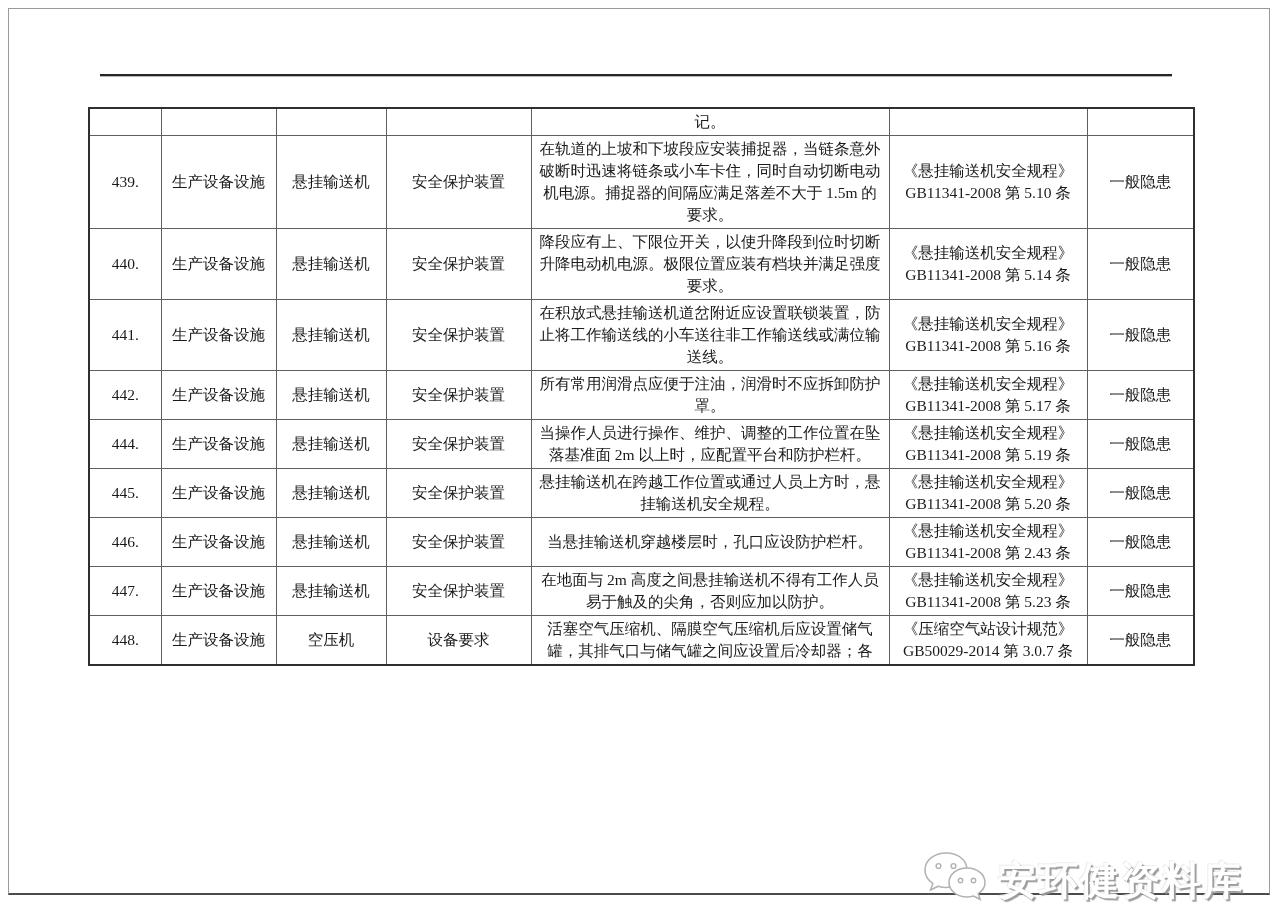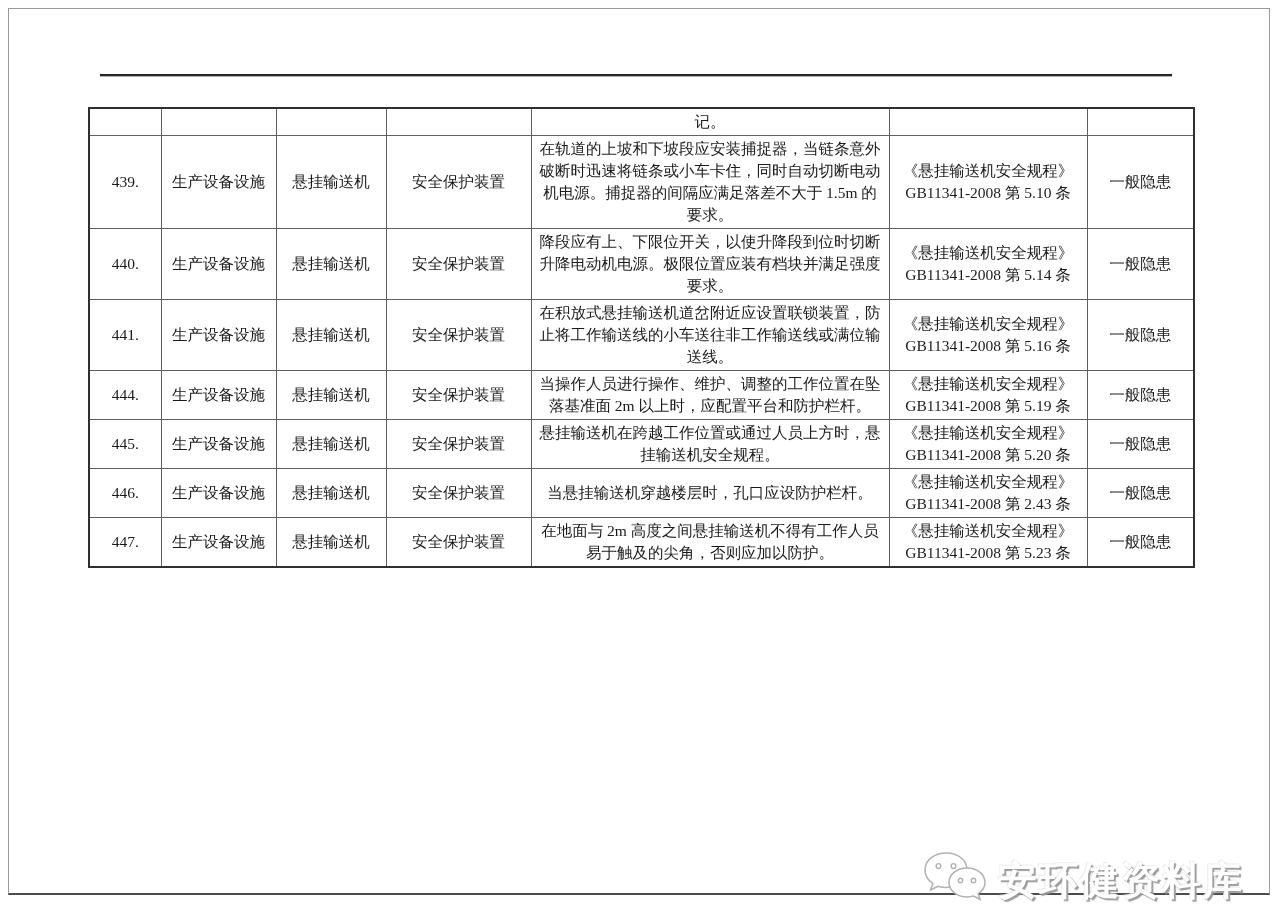--- a/index.html
+++ b/index.html
@@ -106,20 +106,32 @@
         <td class="c-equip">悬挂输送机</td>
         <td class="c-item">安全保护装置</td>
         <td class="c-desc">在积放式悬挂输送机道岔附近应设置联锁装置，防止将工作输送线的小车送往非工作输送线或满位输送线。</td>
         <td class="c-basis">
           <div>《悬挂输送机安全规程》</div>
           <div>GB11341-2008 第 5.16 条</div>
         </td>
         <td class="c-level">一般隐患</td>
       </tr>
       <tr>
+        <td class="c-no">442.</td>
+        <td class="c-cat">生产设备设施</td>
+        <td class="c-equip">悬挂输送机</td>
+        <td class="c-item">安全保护装置</td>
+        <td class="c-desc">所有常用润滑点应便于注油，润滑时不应拆卸防护罩。</td>
+        <td class="c-basis">
+          <div>《悬挂输送机安全规程》</div>
+          <div>GB11341-2008 第 5.17 条</div>
+        </td>
+        <td class="c-level">一般隐患</td>
+      </tr>
+      <tr>
         <td class="c-no">444.</td>
         <td class="c-cat">生产设备设施</td>
         <td class="c-equip">悬挂输送机</td>
         <td class="c-item">安全保护装置</td>
         <td class="c-desc">当操作人员进行操作、维护、调整的工作位置在坠落基准面 2m 以上时，应配置平台和防护栏杆。</td>
         <td class="c-basis">
           <div>《悬挂输送机安全规程》</div>
           <div>GB11341-2008 第 5.19 条</div>
         </td>
         <td class="c-level">一般隐患</td>
@@ -150,20 +162,32 @@
       </tr>
       <tr>
         <td class="c-no">447.</td>
         <td class="c-cat">生产设备设施</td>
         <td class="c-equip">悬挂输送机</td>
         <td class="c-item">安全保护装置</td>
         <td class="c-desc">在地面与 2m 高度之间悬挂输送机不得有工作人员易于触及的尖角，否则应加以防护。</td>
         <td class="c-basis">
           <div>《悬挂输送机安全规程》</div>
           <div>GB11341-2008 第 5.23 条</div>
+        </td>
+        <td class="c-level">一般隐患</td>
+      </tr>
+      <tr>
+        <td class="c-no">448.</td>
+        <td class="c-cat">生产设备设施</td>
+        <td class="c-equip">空压机</td>
+        <td class="c-item">设备要求</td>
+        <td class="c-desc">活塞空气压缩机、隔膜空气压缩机后应设置储气罐，其排气口与储气罐之间应设置后冷却器；各</td>
+        <td class="c-basis">
+          <div>《压缩空气站设计规范》</div>
+          <div>GB50029-2014 第 3.0.7 条</div>
         </td>
         <td class="c-level">一般隐患</td>
       </tr>
     </tbody>
 </table>
 
 <div class="wm">
   <span class="wm-icon">
     <svg width="66" height="58" viewBox="0 0 66 58">
       <g filter="none">

